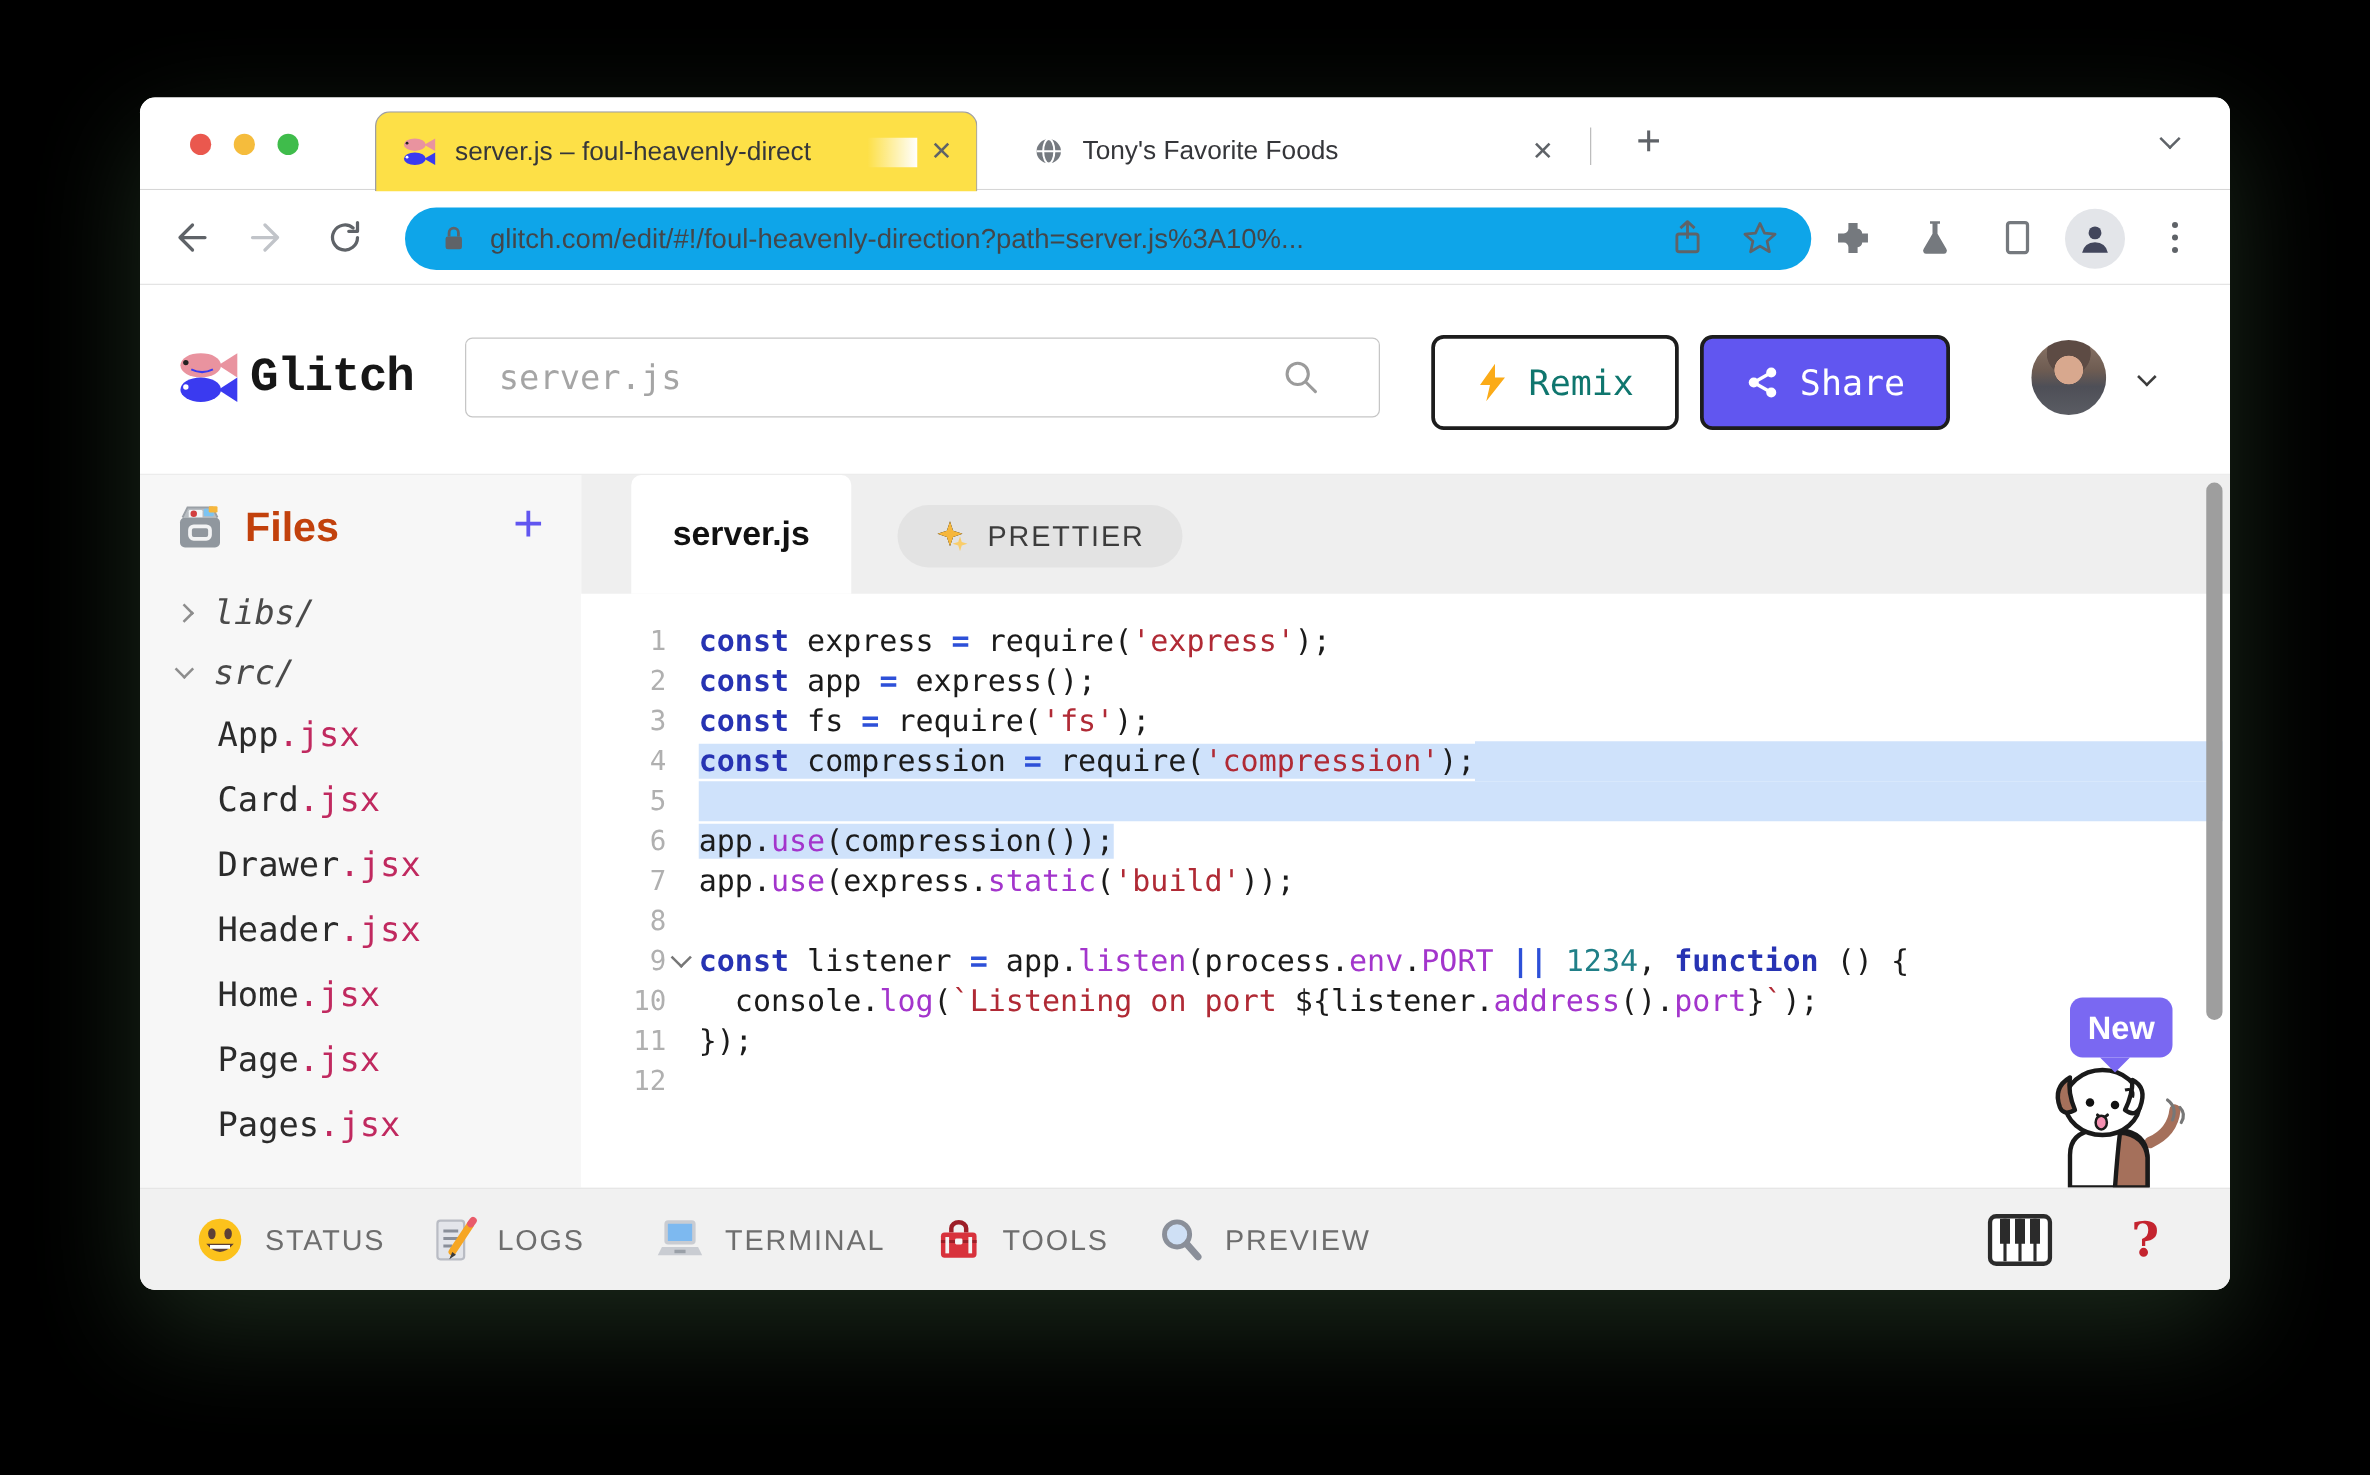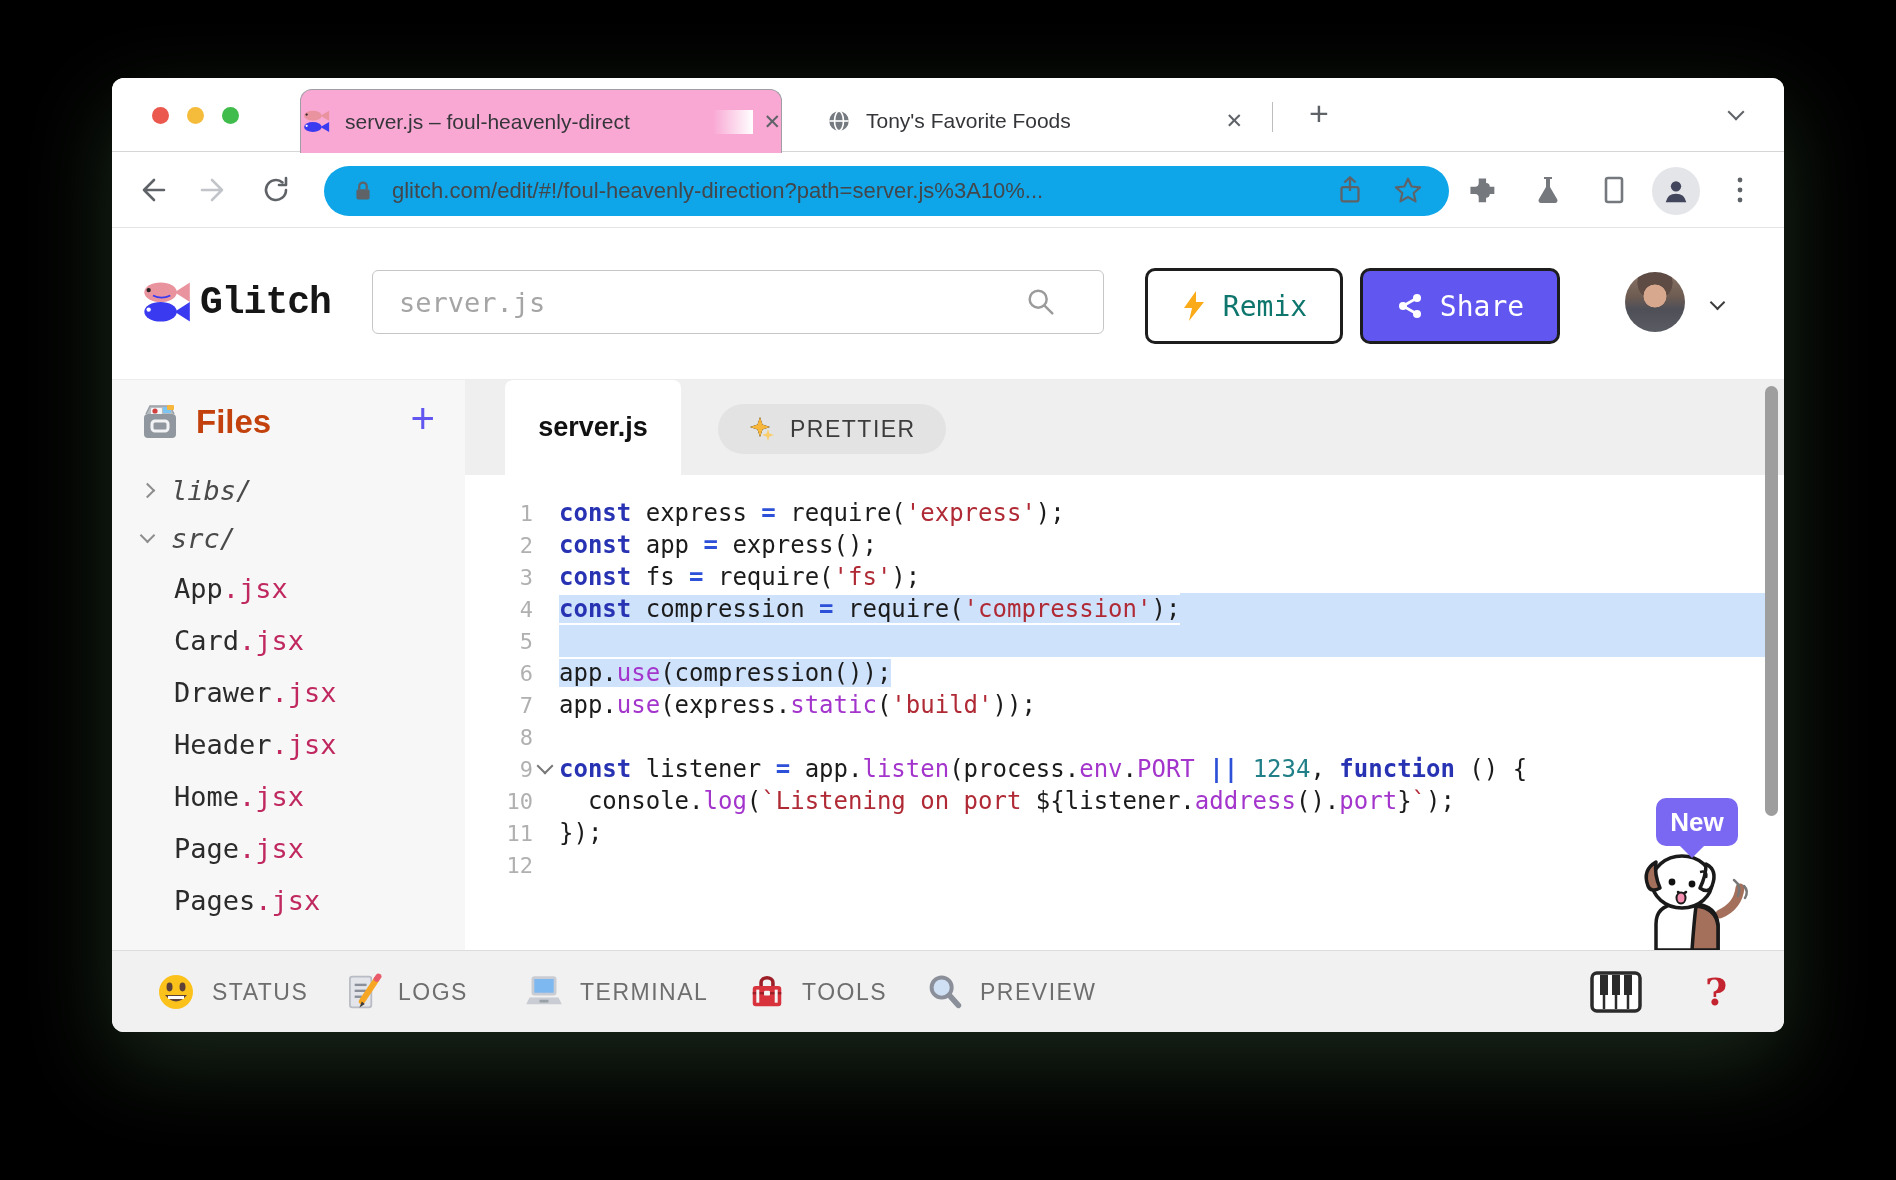--- a/index.html
+++ b/index.html
@@ -8,22 +8,22 @@
   .window { position:absolute; left:112px; top:78px; width:1672px; height:954px;
             background:#fff; border-radius:12px; box-shadow:0 30px 90px rgba(60,90,60,.45); }
 
   
   .tabstrip { position:absolute; left:0; top:0; width:100%; height:74px;
               background:#fff; border-radius:12px 12px 0 0; border-bottom:1px solid #d6d6d6; }
   .traffic { position:absolute; left:40px; top:29px; display:flex; gap:18px; }
   .traffic span { width:17px; height:17px; border-radius:50%; display:block; }
   .t-red{background:#ea584e;} .t-yellow{background:#f5bc3c;} .t-green{background:#3fbc4b;}
   .tab { position:absolute; top:11px; height:64px; display:flex; align-items:center; }
-  .tab-active { left:188px; width:482px; background:#f9a8d4; border:1.5px solid #9e9ea3;
-                border-bottom:none; border-radius:12px 12px 0 0; z-index:3; padding:0 0;justify-content:center; }
+  .tab-active { left:188px; width:482px; background:#fde047; border:1.5px solid #9e9ea3;
+                border-bottom:none; border-radius:12px 12px 0 0; z-index:3; padding:0 19px;justify-content:center; }
   .tab-inactive { left:700px; width:445px; padding:0 14px; }
   .tab-title { font-size:21px; color:#35363a; margin-left:14px; white-space:nowrap;
                overflow:hidden; flex:1; position:relative; }
   .tab-fade { position:absolute; right:0; top:0; width:40px; height:100%;
               background:linear-gradient(90deg, rgba(255,255,255,0), #fff); }
   .tab-close { font-size:21px; color:#5f6368; margin-left:10px; cursor:pointer; }
   .tab-sep { position:absolute; left:1160px; top:24px; width:1px; height:30px; background:#bdbdbd; }
   .newtab-btn { position:absolute; left:1185px; top:14px; width:44px; height:44px;
                 font-size:34px; font-weight:300; color:#5f6368; text-align:center; line-height:42px; }
   .strip-chevron { position:absolute; left:1618px; top:26px; width:16px; height:16px; }

